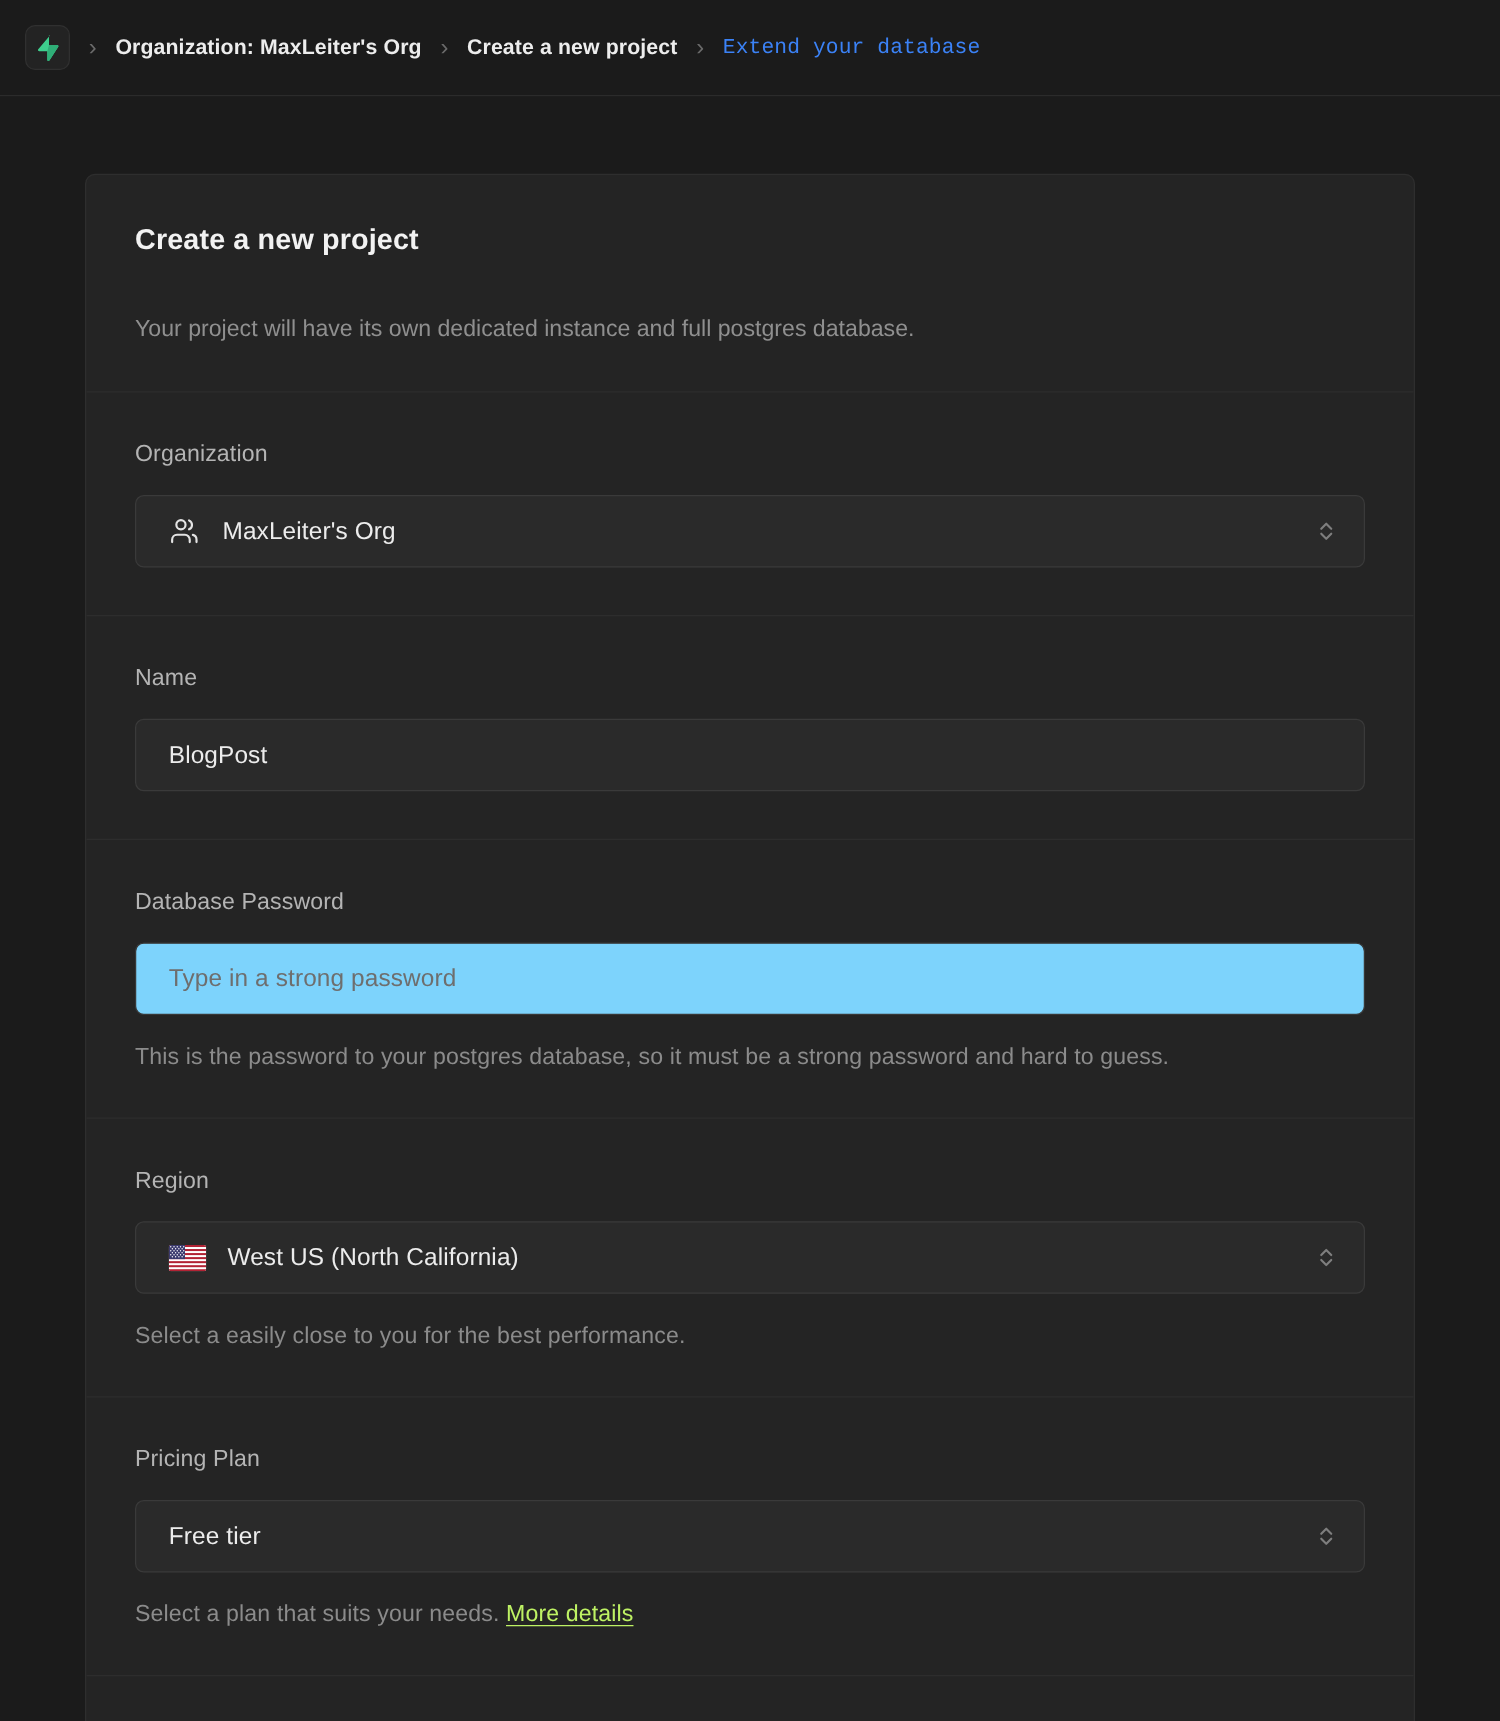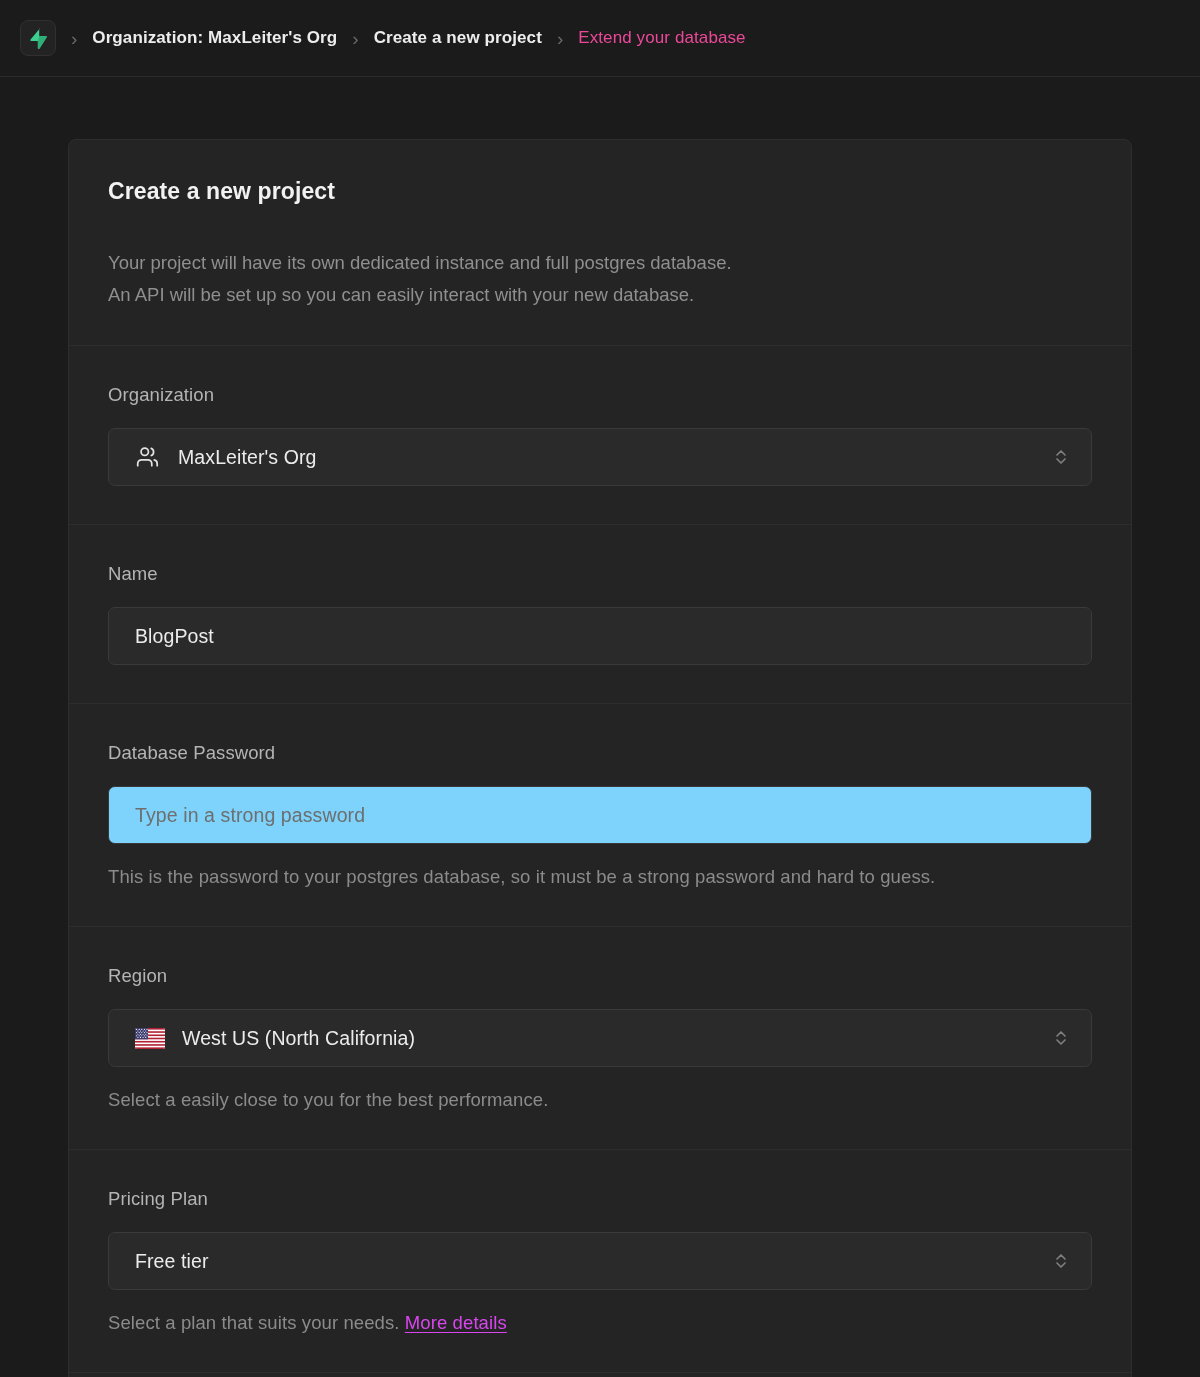--- a/index.html
+++ b/index.html
@@ -40,21 +40,21 @@
     line-height: 1;
     font-weight: 300;
   }
   .crumb {
     font-size: 17px;
     color: #ededed;
     white-space: nowrap;
     letter-spacing: .1px;
   }
   .crumb.bold { font-weight: 700; }
-  .crumb.muted { color: #ec4899; }
+  .crumb.muted { color: #3b82f6; font-family: Liberation Mono, monospace; }
 
   
   .page { padding: 62px 68px 0 68px; }
   .card {
     width: 1064px;
     background: #242424;
     border: 1px solid #2e2e2e;
     border-radius: 8px;
     overflow: hidden;
   }
@@ -80,21 +80,21 @@
     margin-bottom: 22px;
     letter-spacing: .1px;
   }
   .hint {
     margin-top: 22px;
     font-size: 18.5px;
     color: #8b8b8b;
     letter-spacing: .1px;
   }
   .hint a {
-    color: #d946ef;
+    color: #bef264;
     text-decoration: underline;
     text-underline-offset: 3px;
   }
 
   .control {
     position: relative;
     height: 58px;
     border-radius: 7px;
     border: 1px solid #3a3a3a;
     background: #2a2a2a;
@@ -168,21 +168,20 @@
   <span class="crumb muted">Extend your database</span>
 </div>
 
 <div class="page">
   <div class="card">
 
     <div class="sect" style="padding-bottom:34px;">
       <div class="card-title">Create a new project</div>
       <div class="card-desc">
         <div>Your project will have its own dedicated instance and full postgres database.</div>
-        <div>An API will be set up so you can easily interact with your new database.</div>
       </div>
     </div>
 
     <div class="sect">
       <div class="field-label">Organization</div>
       <div class="control">
         <span>
           <svg class="icon-users" width="26" height="26" viewBox="0 0 24 24" fill="none" stroke="#e3e3e3" stroke-width="1.6" stroke-linecap="round" stroke-linejoin="round" aria-hidden="true">
             <path d="M15.5 20v-1.8a3.6 3.6 0 0 0-3.6-3.6H6.1A3.6 3.6 0 0 0 2.5 18.2V20"></path>
             <circle cx="9" cy="7.2" r="3.4"></circle>

